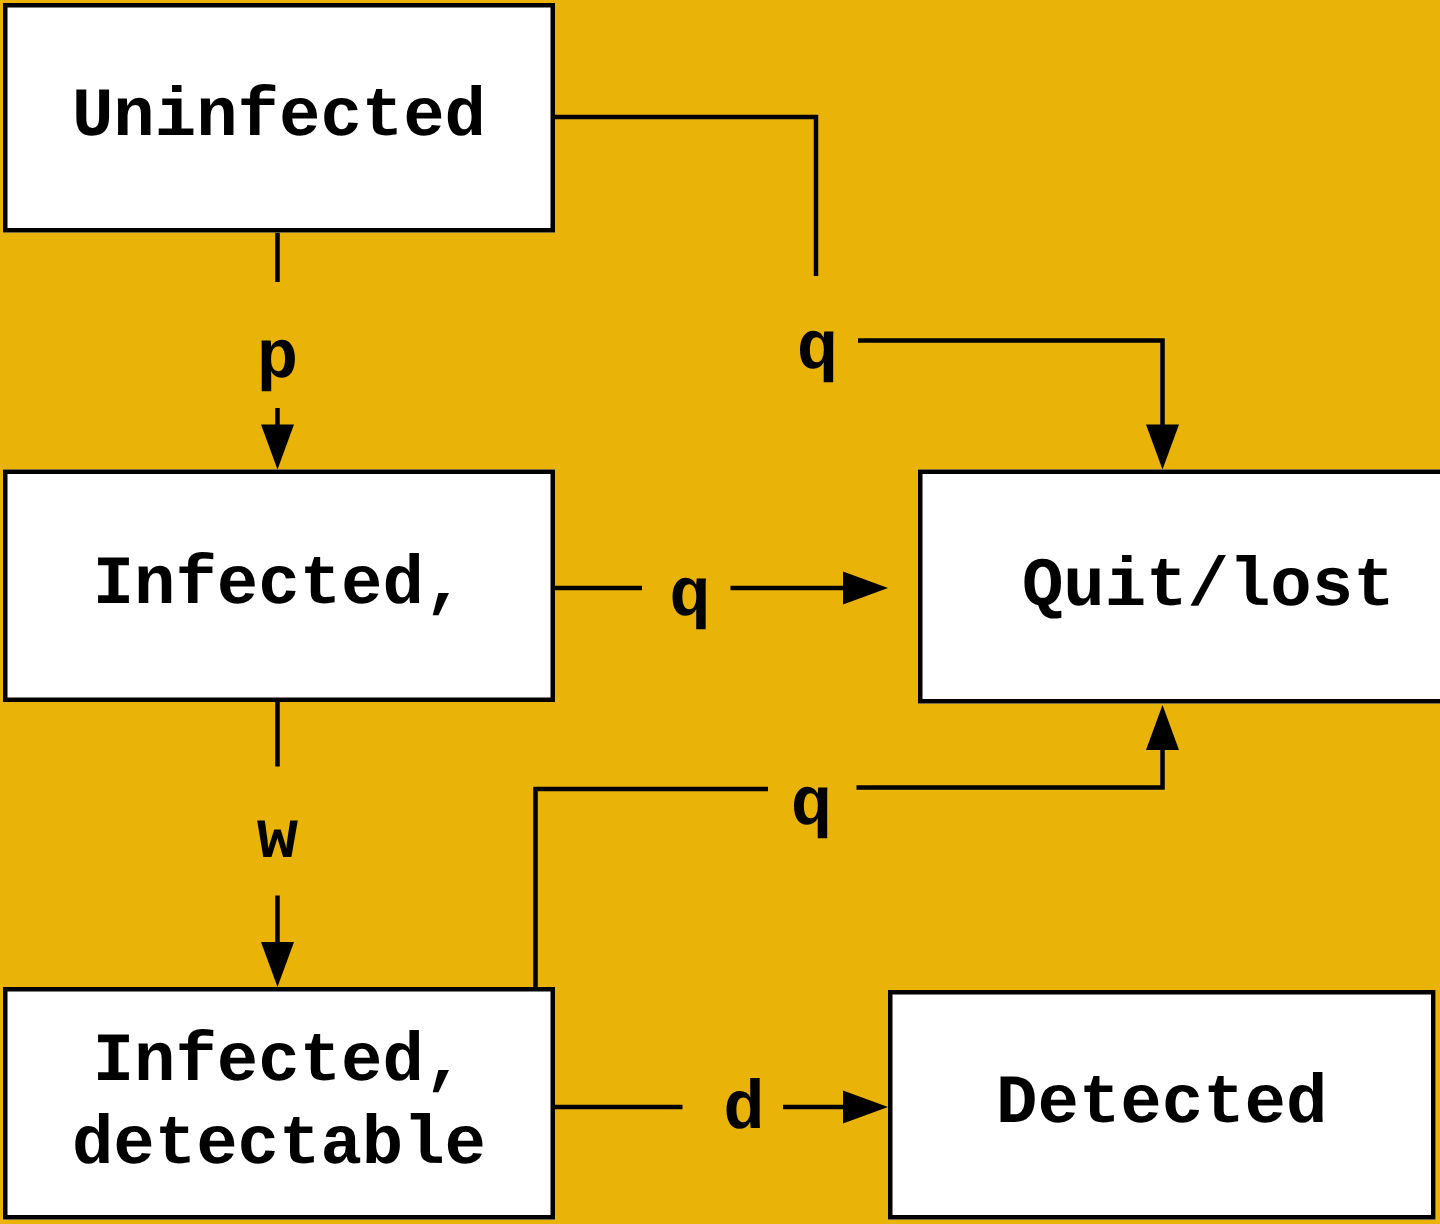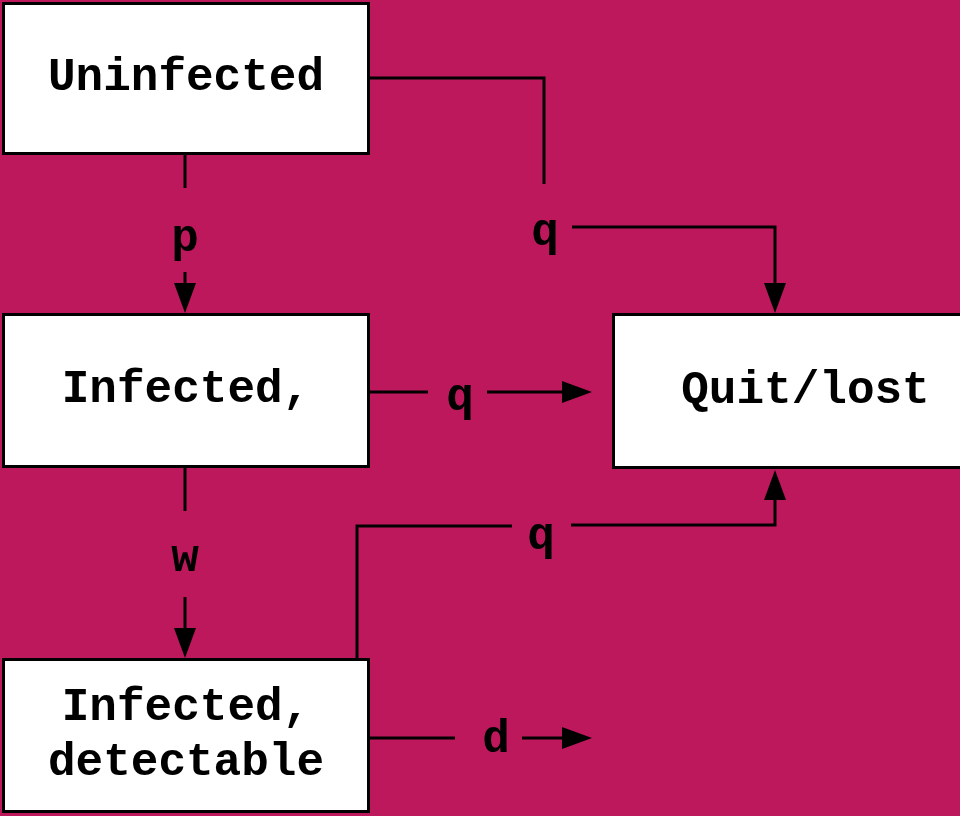--- a/index.html
+++ b/index.html
@@ -4,21 +4,21 @@
 <style>
   html, body {
     margin: 0;
     padding: 0;
     background: #ffffff;
   }
   .canvas {
     position: relative;
     width: 960px;
     height: 816px;
-    background: #be185d;
+    background: #eab308;
     font-family: "Liberation Mono", "DejaVu Sans Mono", monospace;
     font-weight: 700;
     color: #000000;
     overflow: hidden;
   }
   .connectors {
     position: absolute;
     left: 0;
     top: 0;
     width: 960px;
@@ -102,20 +102,23 @@
 
   <div class="node node-infected-detectable">
     <span>Infected,</span>
     <span>detectable</span>
   </div>
 
   <div class="node node-quit-lost">
     <span>Quit/lost</span>
   </div>
 
+  <div class="node node-detected">
+    <span>Detected</span>
+  </div>
 
   <div class="edge-label label-p">p</div>
   <div class="edge-label label-q1">q</div>
   <div class="edge-label label-q2">q</div>
   <div class="edge-label label-w">w</div>
   <div class="edge-label label-q3">q</div>
   <div class="edge-label label-d">d</div>
 
 </div>
 

